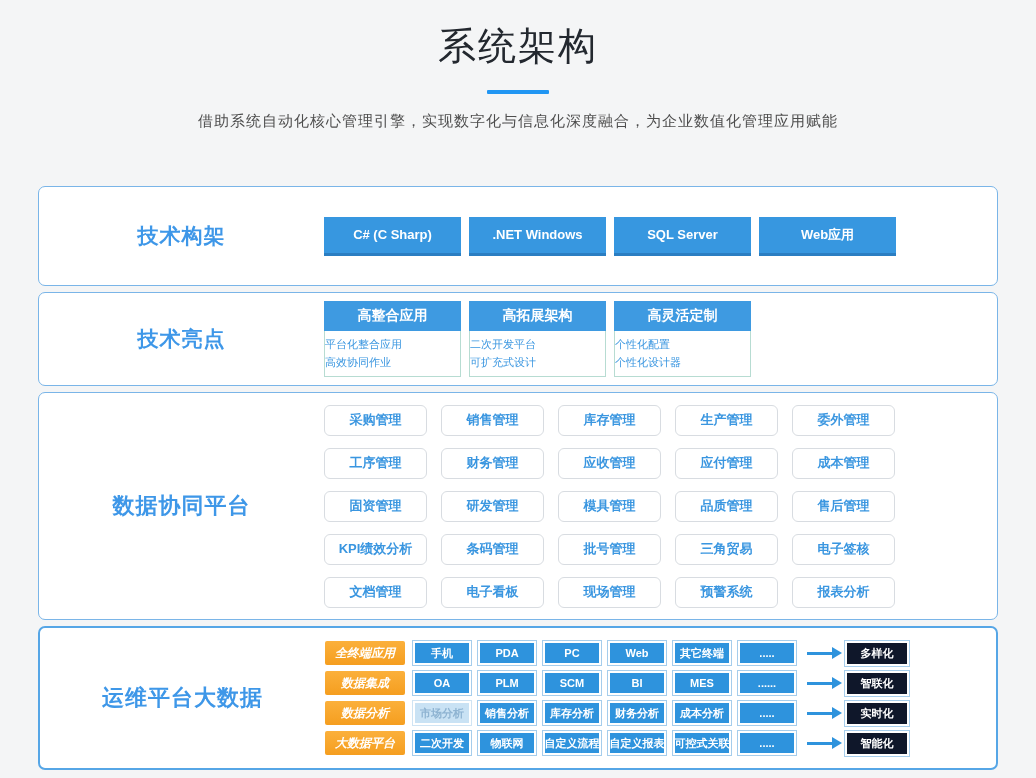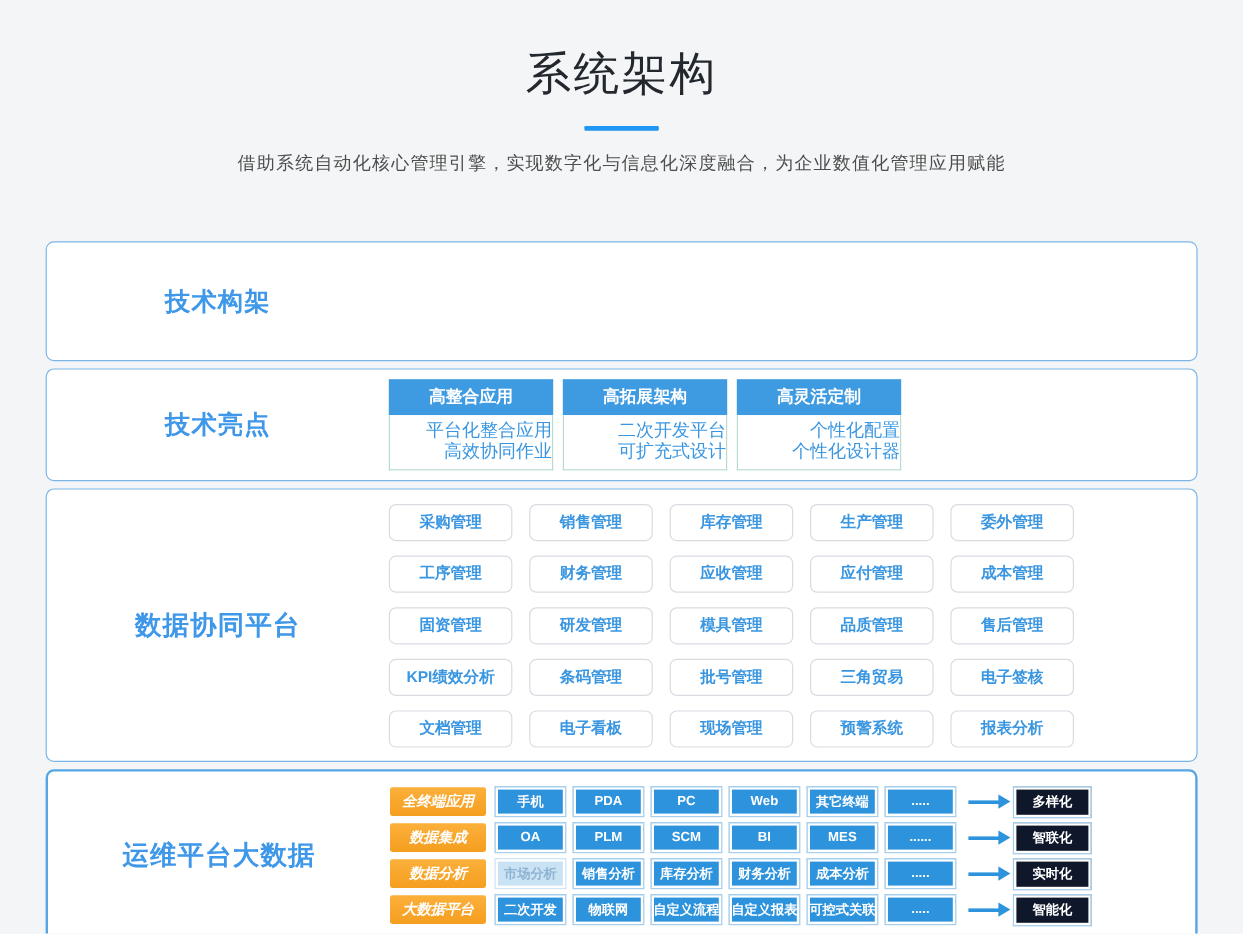--- a/index.html
+++ b/index.html
@@ -7,21 +7,21 @@
   body {
     font-family: "Liberation Sans", "DejaVu Sans", sans-serif;
     background: #f4f5f6;
     width: 1036px; height: 778px;
     overflow: hidden;
   }
   .page { width: 1036px; height: 778px; position: relative; }
 
   
   .page-title {
-    padding-top: 36px;
+    padding-top: 21px;
     text-align: center;
     font-size: 38px;
     font-weight: 500;
     color: #23282f;
     letter-spacing: 2px;
   }
   .title-underline {
     width: 62px; height: 4px;
     background: #2196f3;
     margin: 18px auto 0 auto;
@@ -78,23 +78,23 @@
     height: 30px;
     background: #3e9ae1;
     color: #fff; font-size: 14px; font-weight: bold;
     display: flex; align-items: center; justify-content: center;
   }
   .hl-card-body {
     border: 1px solid #b7dcd2;
     border-top: none;
     background: #fff;
     padding: 4px 0 5px 0;
-    text-align: right;
+    text-align: left;
     color: #3a96e0;
-    font-size: 15px;
+    font-size: 11px;
     line-height: 18px;
   }
 
   
   .sec-platform { height: 228px; }
   .module-grid {
     display: grid;
     grid-template-columns: repeat(5, 103px);
     gap: 12px 14px;
   }
@@ -170,20 +170,28 @@
 <body>
 
 <div class="page">
 
   <div class="page-title">系统架构</div>
   <div class="title-underline"></div>
   <div class="page-subtitle">借助系统自动化核心管理引擎，实现数字化与信息化深度融合，为企业数值化管理应用赋能</div>
 
   <div class="section first sec-tech">
     <div class="sec-label">技术构架</div>
+    <div class="sec-content">
+      <div class="tech-row">
+        <div class="tech-btn">C# (C Sharp)</div>
+          <div class="tech-btn">.NET Windows</div>
+          <div class="tech-btn">SQL Server</div>
+          <div class="tech-btn">Web应用</div>
+      </div>
+    </div>
   </div>
 
   <div class="section sec-highlight">
     <div class="sec-label">技术亮点</div>
     <div class="sec-content">
       <div class="card-row">
         <div class="hl-card">
           <div class="hl-card-head">高整合应用</div>
           <div class="hl-card-body">
             <div>平台化整合应用</div>

